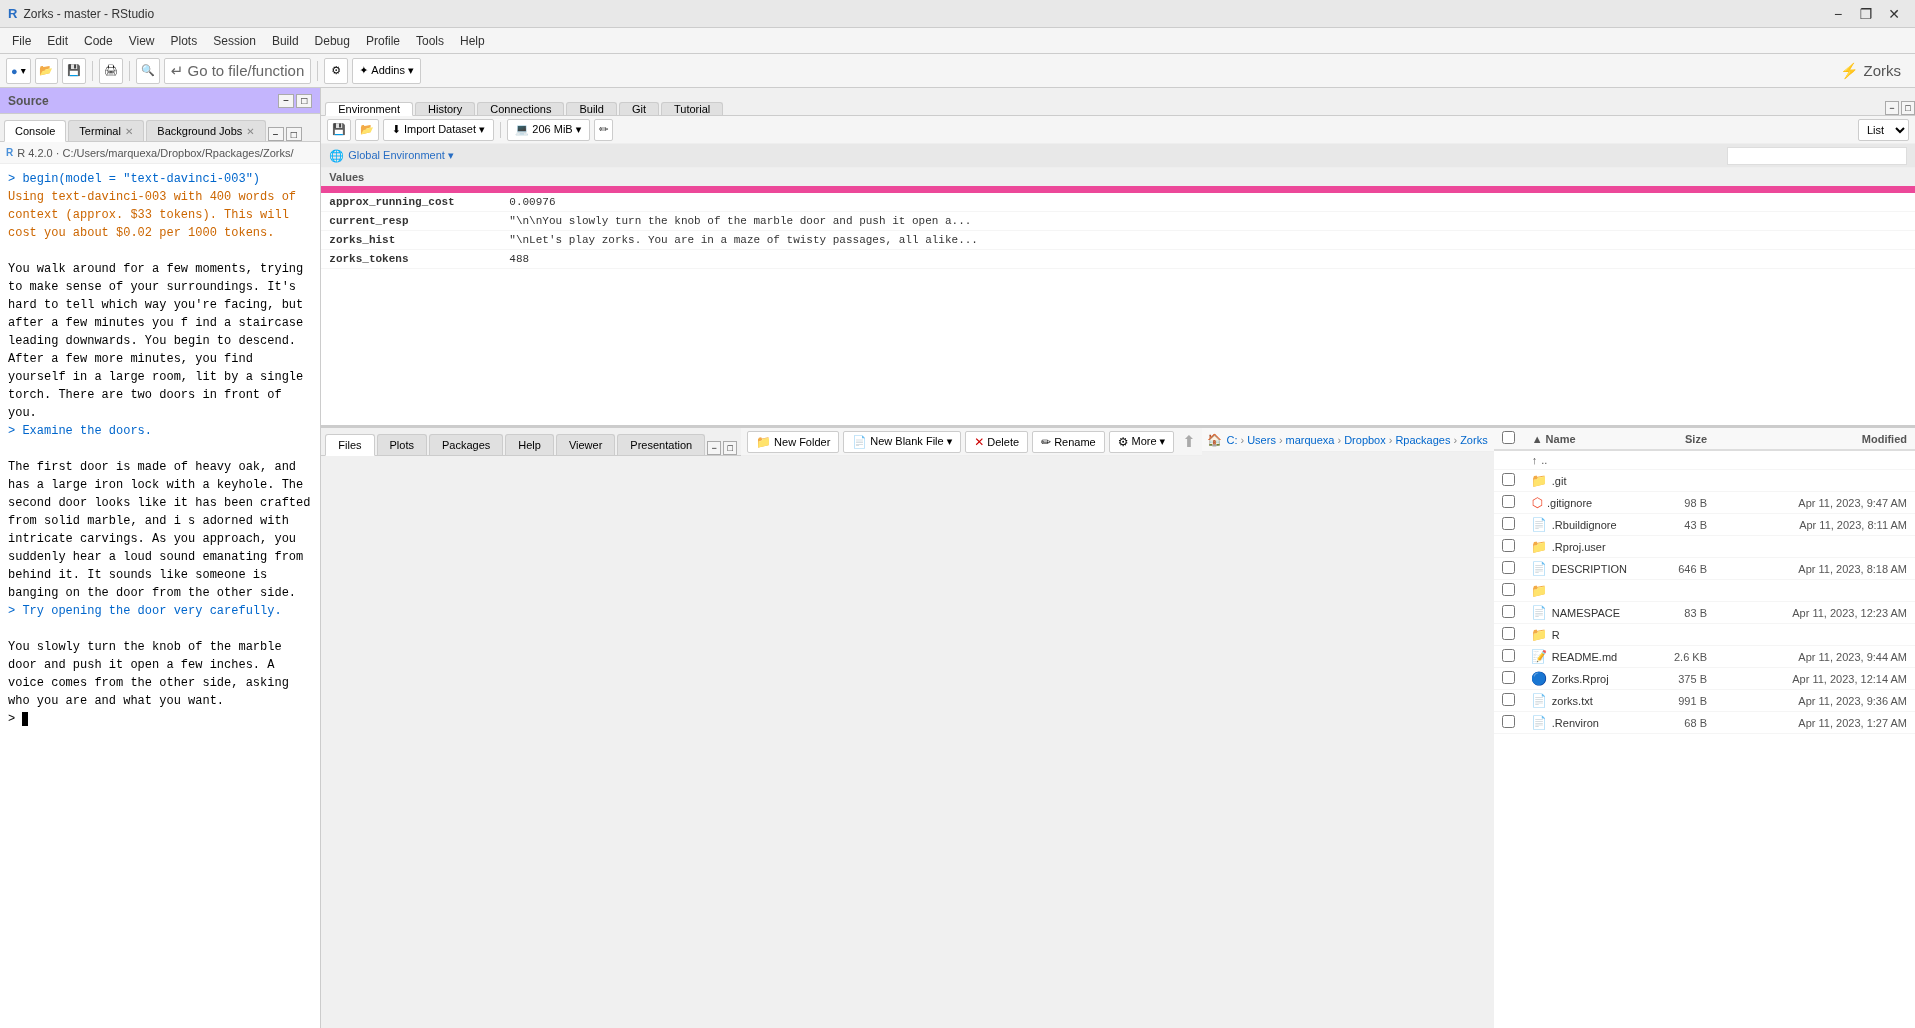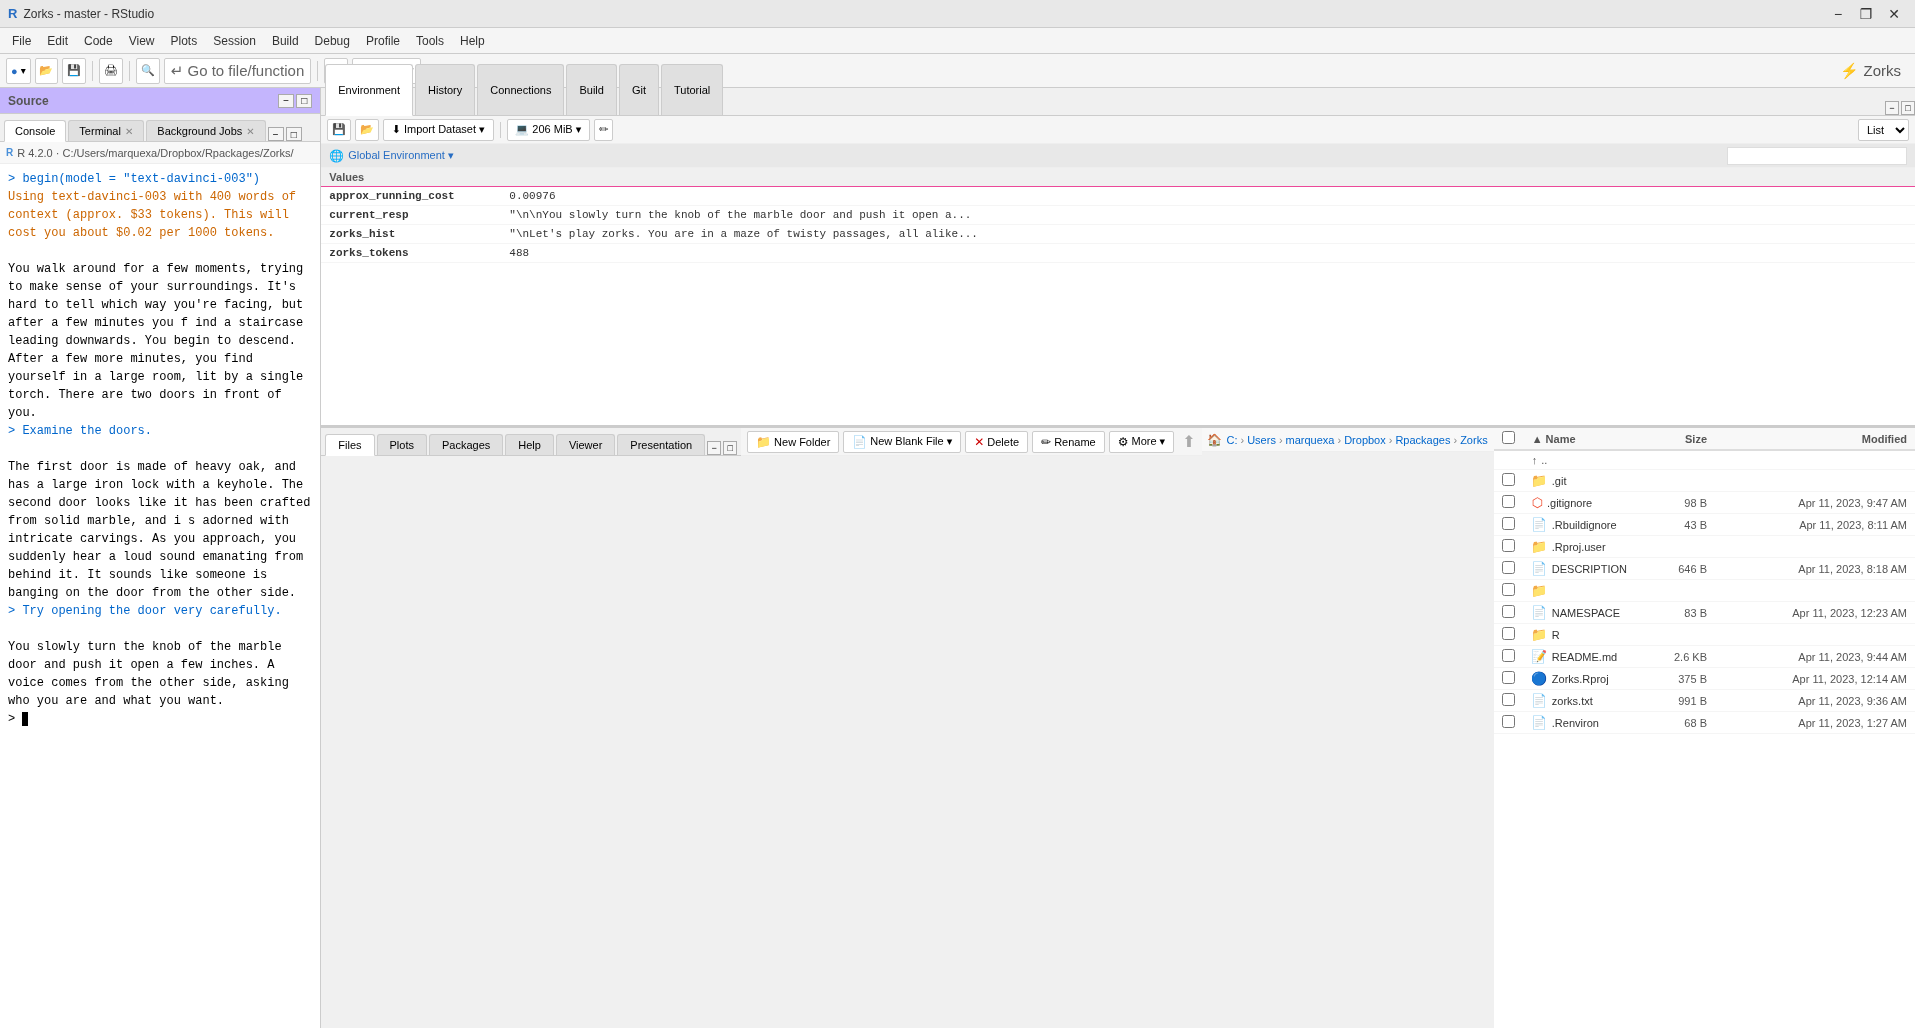--- a/index.html
+++ b/index.html
@@ -46,29 +46,29 @@
     .console-orange { color: #cc6600; }
     .console-text { color: #000; }
 
     
     #right-panel { flex: 1; display: flex; flex-direction: column; }
 
     
     #right-top { height: 340px; border-bottom: 3px solid #ccc; display: flex; flex-direction: column; }
     #env-tabs { background: #f0f0f0; height: 28px; display: flex; align-items: flex-end; border-bottom: 1px solid #ccc; padding-left: 4px; justify-content: space-between; }
     #env-tabs-left { display: flex; align-items: flex-end; }
-    .env-tab { padding: 19px 12px; border: 1px solid #ccc; border-bottom: none; background: #e0e0e0; cursor: pointer; font-size: 11px; margin-right: 2px; border-radius: 3px 3px 0 0; }
+    .env-tab { padding: 0 12px; border: 1px solid #ccc; border-bottom: none; background: #e0e0e0; cursor: pointer; font-size: 11px; margin-right: 2px; border-radius: 3px 3px 0 0; }
     .env-tab.active { background: #fff; border-bottom: 1px solid #fff; margin-bottom: -1px; }
 
     
     #env-toolbar { background: #f5f5f5; height: 28px; display: flex; align-items: center; padding: 0 6px; border-bottom: 1px solid #eee; gap: 4px; }
     .env-tb-btn { height: 22px; padding: 1px 8px; border: 1px solid #ccc; background: #fff; cursor: pointer; font-size: 11px; border-radius: 2px; display: flex; align-items: center; gap: 3px; }
     #env-global-row { background: #e8e8e8; height: 24px; display: flex; align-items: center; padding: 0 8px; border-bottom: 1px solid #eee; font-size: 11px; }
     #env-content { flex: 1; background: #fff; overflow: auto; }
-    .env-section-header { background: #f0f0f0; padding: 3px 8px; font-size: 11px; font-weight: bold; color: #555; border-bottom: 1px solid #ec4899; }
+    .env-section-header { background: #f0f0f0; padding: 3px 8px; font-size: 11px; font-weight: bold; color: #555; border-bottom: 7px solid #ec4899; }
     .env-row { display: flex; padding: 3px 8px; border-bottom: 1px solid #f5f5f5; font-family: 'Courier New', monospace; font-size: 11px; }
     .env-name { width: 180px; color: #333; font-weight: bold; }
     .env-value { flex: 1; color: #333; overflow: hidden; text-overflow: ellipsis; white-space: nowrap; }
 
     
     #right-bottom { flex: 1; display: flex; flex-direction: row; }
     #files-tabs { background: #f0f0f0; height: 28px; display: flex; align-items: flex-end; border-bottom: 1px solid #ccc; padding-left: 4px; justify-content: space-between; }
     #files-tabs-left { display: flex; align-items: flex-end; }
     .files-tab { padding: 4px 12px; border: 1px solid #ccc; border-bottom: none; background: #e0e0e0; cursor: pointer; font-size: 11px; margin-right: 2px; border-radius: 3px 3px 0 0; }
     .files-tab.active { background: #fff; border-bottom: 1px solid #fff; margin-bottom: -1px; }

